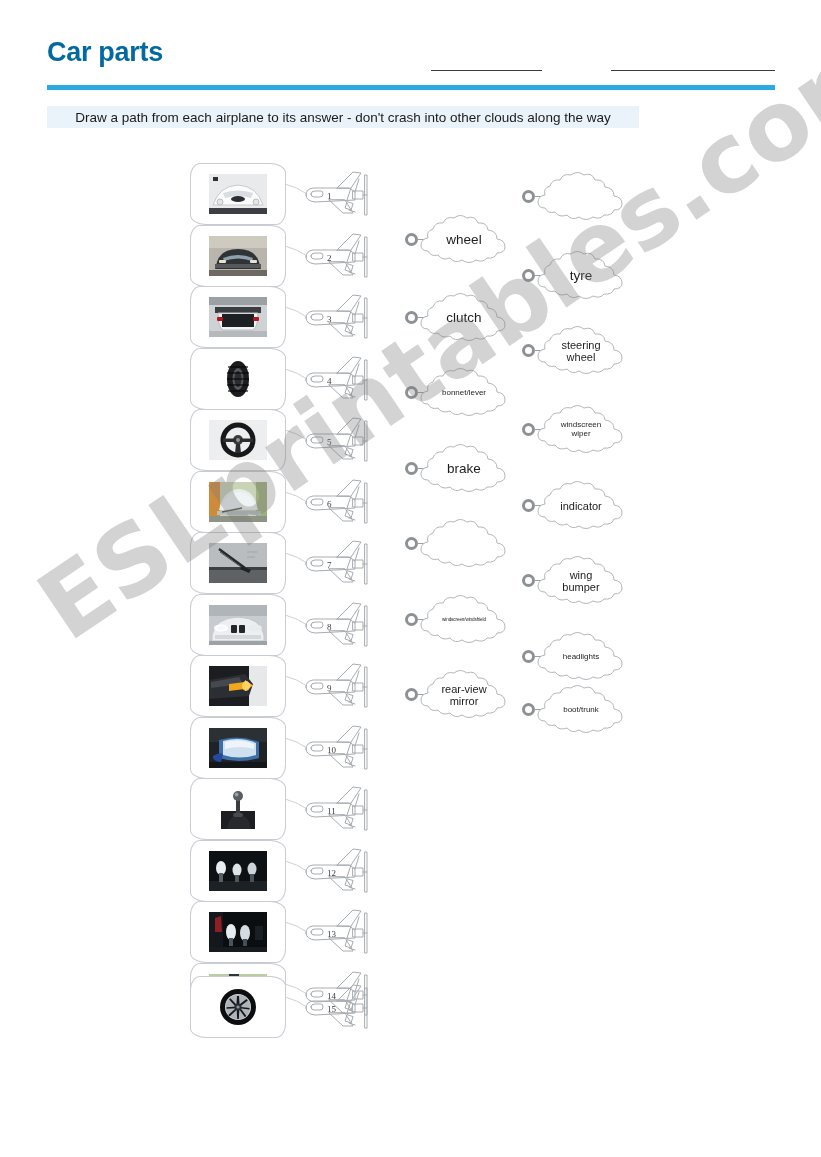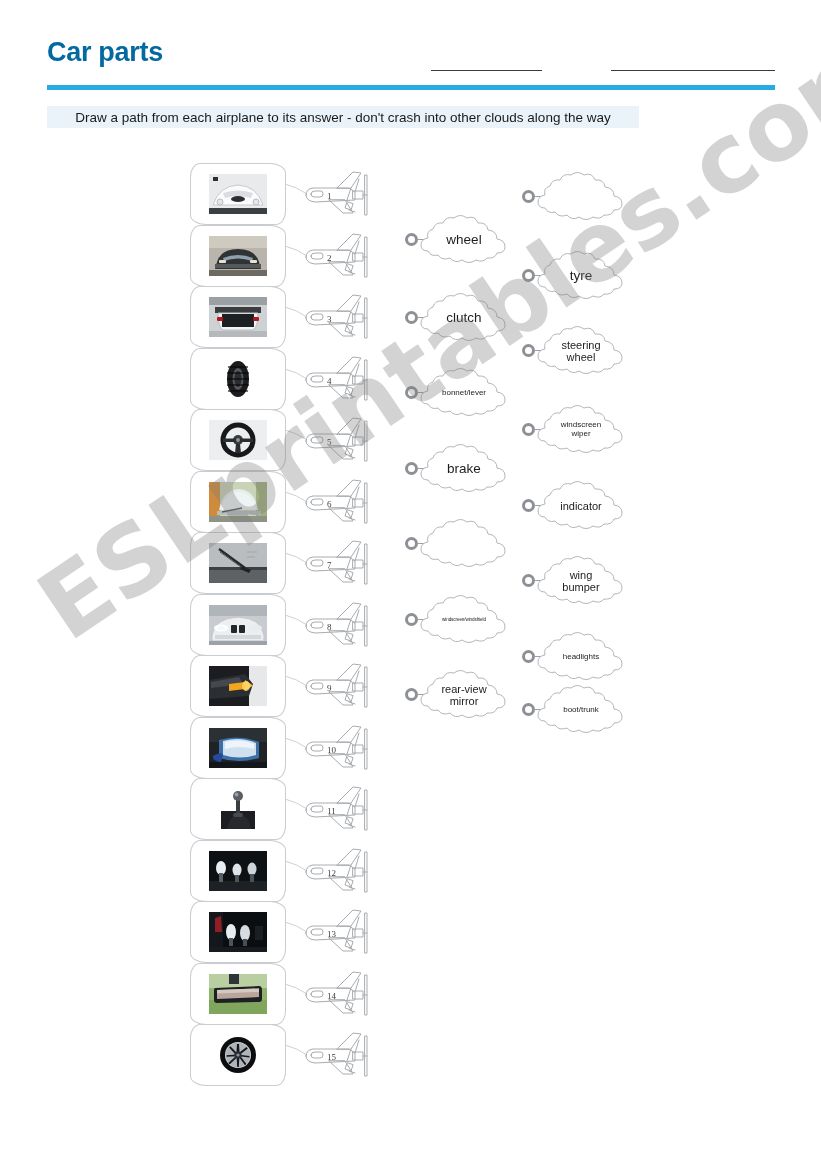--- a/index.html
+++ b/index.html
@@ -829,21 +829,21 @@
       <path d="M44 33 L42 39 L48 41 L50 35 Z"></path>
       <path d="M46 41 L52 43"></path>
 
       <path d="M60 26 L64 26"></path>
 
       <path d="M62 6 L64 6 L64 46 L62 46 Z"></path>
     </g>
   </svg></div>
         <div class="plane-number">14</div>
       </div>
-      <div class="question-row" style="top: 1024px;">
+      <div class="question-row" style="top: 976px;">
         <div class="photo-card">
           <div class="photo-thumb">
             <svg class="pimg" viewBox="0 0 58 40" preserveAspectRatio="none">
         <rect width="58" height="40" fill="#ffffff"></rect>
         <circle cx="29" cy="20" r="18" fill="#0c0d0f"></circle>
         <circle cx="29" cy="20" r="13" fill="#d9dde1"></circle>
         <circle cx="29" cy="20" r="12.4" fill="#aeb4ba"></circle>
         <g fill="#15171a">
           <path d="M28 9 L30 9 L30.6 19 L27.4 19 Z"></path>
           <path d="M37.5 12 L38.8 13.5 L31 19.6 L29.8 18Z"></path>

